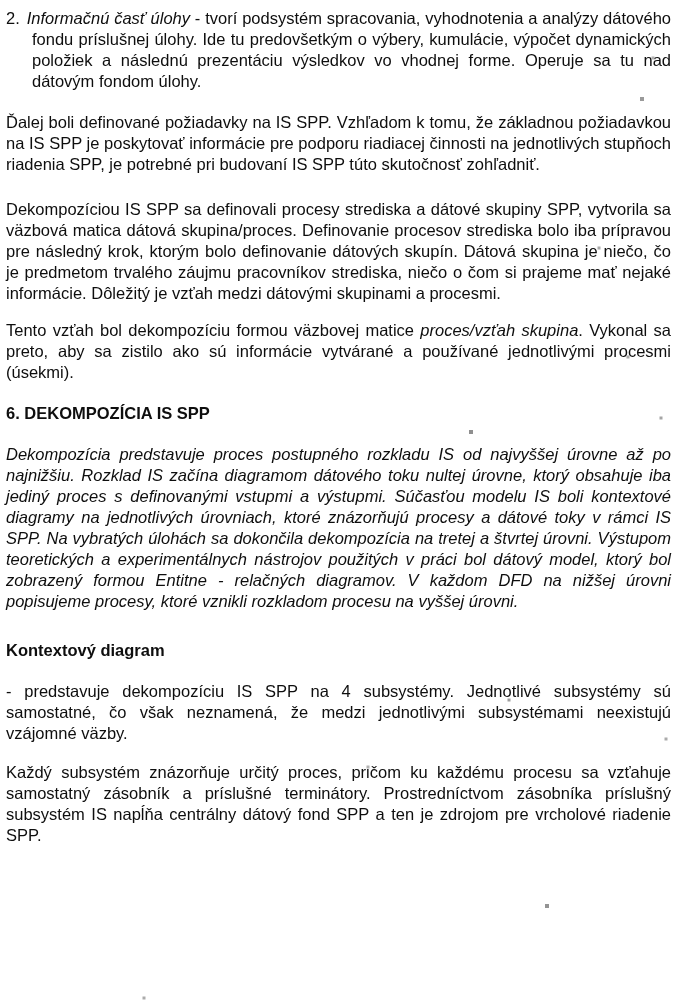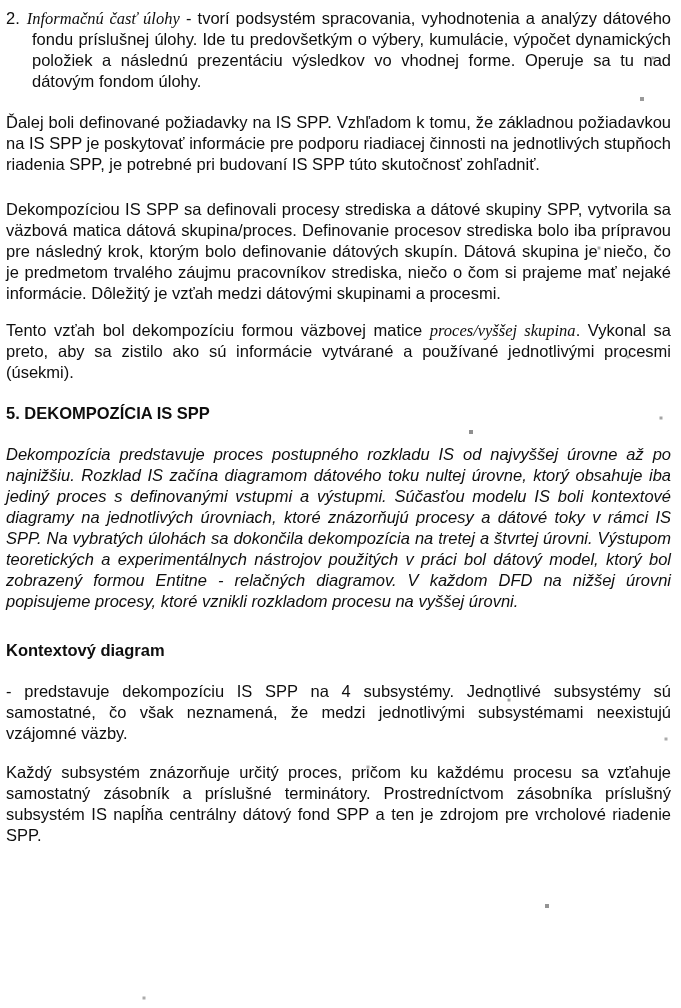--- a/index.html
+++ b/index.html
@@ -18,21 +18,21 @@
     overflow: hidden;
     text-align: justify;
   }
   .page p { margin: 0 0 21px 0; }
   .hang {
     padding-left: 26px;
     text-indent: -26px;
   }
   .num { margin-right: 7px; font-style: normal; }
   .h { font-weight: bold; }
-  .it { font-style: italic; font-family: Liberation Serif, serif; }
+  .it { font-style: italic; }
   .mb20 { margin-bottom: 20px !important; }
   .mb24 { margin-bottom: 24px !important; }
   .mb16 { margin-bottom: 16px !important; }
   .mb28 { margin-bottom: 28px !important; font-style: italic; }
   .mb14 { margin-bottom: 14px !important; }
   .mb0  { margin-bottom: 0 !important; }
   .mb18 { margin-bottom: 18px !important; }
   
   .noise {
     position: absolute;
@@ -57,23 +57,23 @@
 <body>
 
 <div class="page">
 
   <p class="hang mb20"><span class="num">2.</span><span class="it">Informačnú časť úlohy</span><span> - tvorí podsystém spracovania, vyhodnotenia a analýzy dátového fondu príslušnej úlohy. Ide tu predovšetkým o výbery, kumulácie, výpočet dynamických položiek a následnú prezentáciu výsledkov vo vhodnej forme. Operuje sa tu nad dátovým fondom úlohy.</span></p>
 
   <p class="mb24">Ďalej boli definované požiadavky na IS SPP. Vzhľadom k tomu, že základnou požiadavkou na IS SPP je poskytovať informácie pre podporu riadiacej činnosti na jednotlivých stupňoch riadenia SPP, je potrebné pri budovaní IS SPP túto skutočnosť zohľadniť.</p>
 
   <p class="mb16">Dekompozíciou IS SPP sa definovali procesy strediska a dátové skupiny SPP, vytvorila sa väzbová matica dátová skupina/proces. Definovanie procesov strediska bolo iba prípravou pre následný krok, ktorým bolo definovanie dátových skupín. Dátová skupina je niečo, čo je predmetom trvalého záujmu pracovníkov strediska, niečo o čom si prajeme mať nejaké informácie. Dôležitý je vzťah medzi dátovými skupinami a procesmi.</p>
 
-  <p class="mb20"><span>Tento vzťah bol dekompozíciu formou väzbovej matice </span><span class="it">proces/vyššej skupina</span><span>. Vykonal sa preto, aby sa zistilo ako sú informácie vytvárané a používané jednotlivými procesmi (úsekmi).</span></p>
+  <p class="mb20"><span>Tento vzťah bol dekompozíciu formou väzbovej matice </span><span class="it">proces/vzťah skupina</span><span>. Vykonal sa preto, aby sa zistilo ako sú informácie vytvárané a používané jednotlivými procesmi (úsekmi).</span></p>
 
-  <p class="h mb20">5. DEKOMPOZÍCIA IS SPP</p>
+  <p class="h mb20">6. DEKOMPOZÍCIA IS SPP</p>
 
   <p class="mb28">Dekompozícia predstavuje proces postupného rozkladu IS od najvyššej úrovne až po najnižšiu. Rozklad IS začína diagramom dátového toku nultej úrovne, ktorý obsahuje iba jediný proces s definovanými vstupmi a výstupmi. Súčasťou modelu IS boli kontextové diagramy na jednotlivých úrovniach, ktoré znázorňujú procesy a dátové toky v rámci IS SPP. Na vybratých úlohách sa dokončila dekompozícia na tretej a štvrtej úrovni. Výstupom teoretických a experimentálnych nástrojov použitých v práci bol dátový model, ktorý bol zobrazený formou Entitne - relačných diagramov. V každom DFD na nižšej úrovni popisujeme procesy, ktoré vznikli rozkladom procesu na vyššej úrovni.</p>
 
   <p class="h mb20">Kontextový diagram</p>
 
 
 
   <p class="mb18">- predstavuje dekompozíciu IS SPP na 4 subsystémy. Jednotlivé subsystémy sú samostatné, čo však neznamená, že medzi jednotlivými subsystémami neexistujú vzájomné väzby.</p>
 
   <p class="mb0">Každý subsystém znázorňuje určitý proces, pričom ku každému procesu sa vzťahuje samostatný zásobník a príslušné terminátory. Prostredníctvom zásobníka príslušný subsystém IS napĺňa centrálny dátový fond SPP a ten je zdrojom pre vrcholové riadenie SPP.</p>

